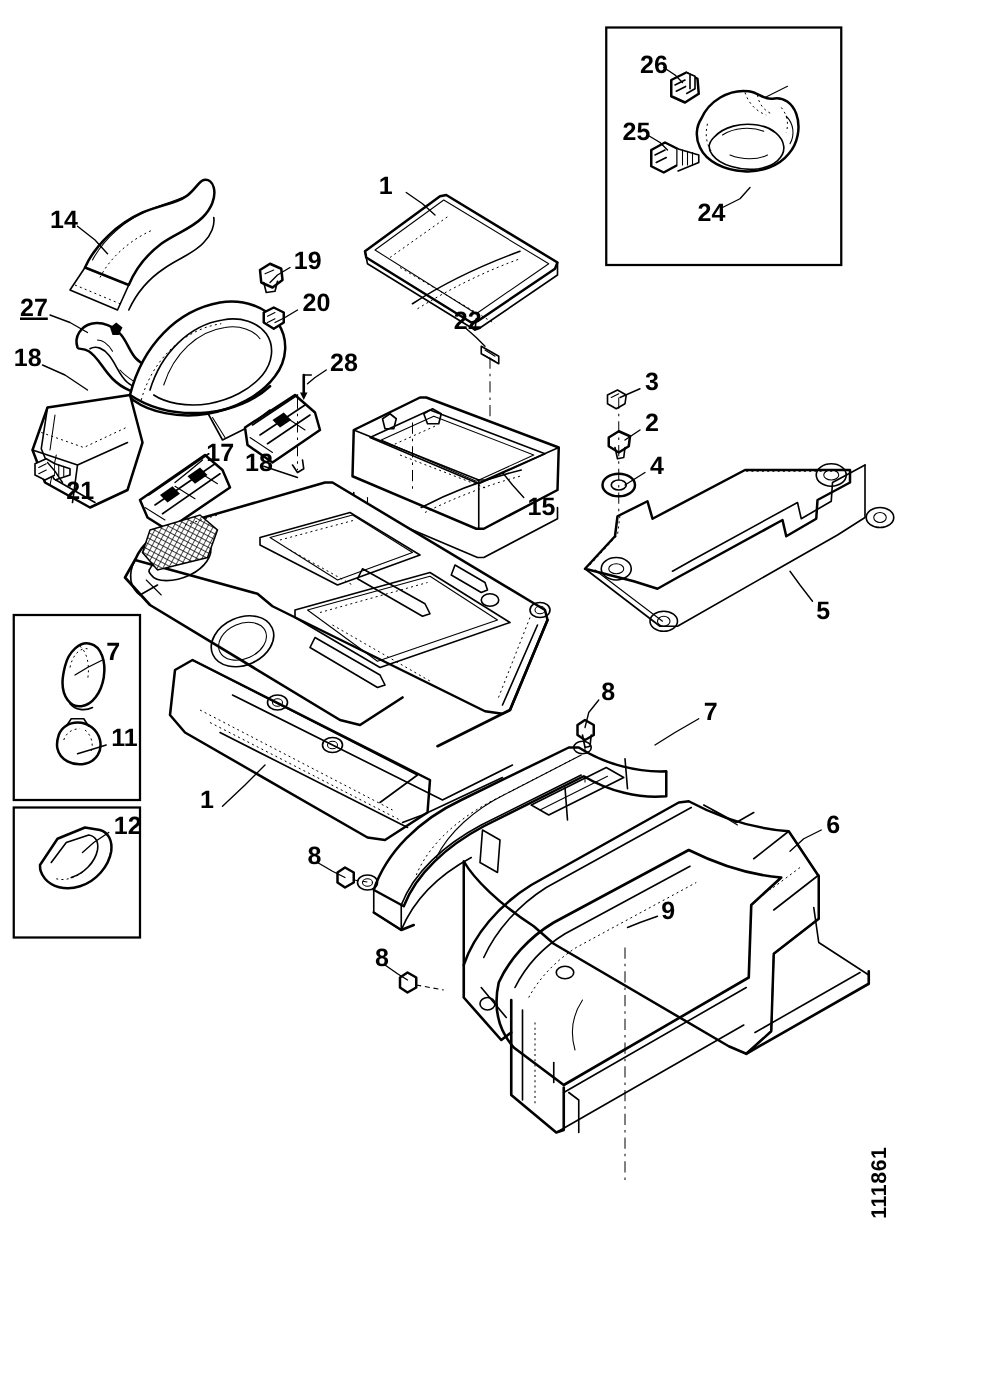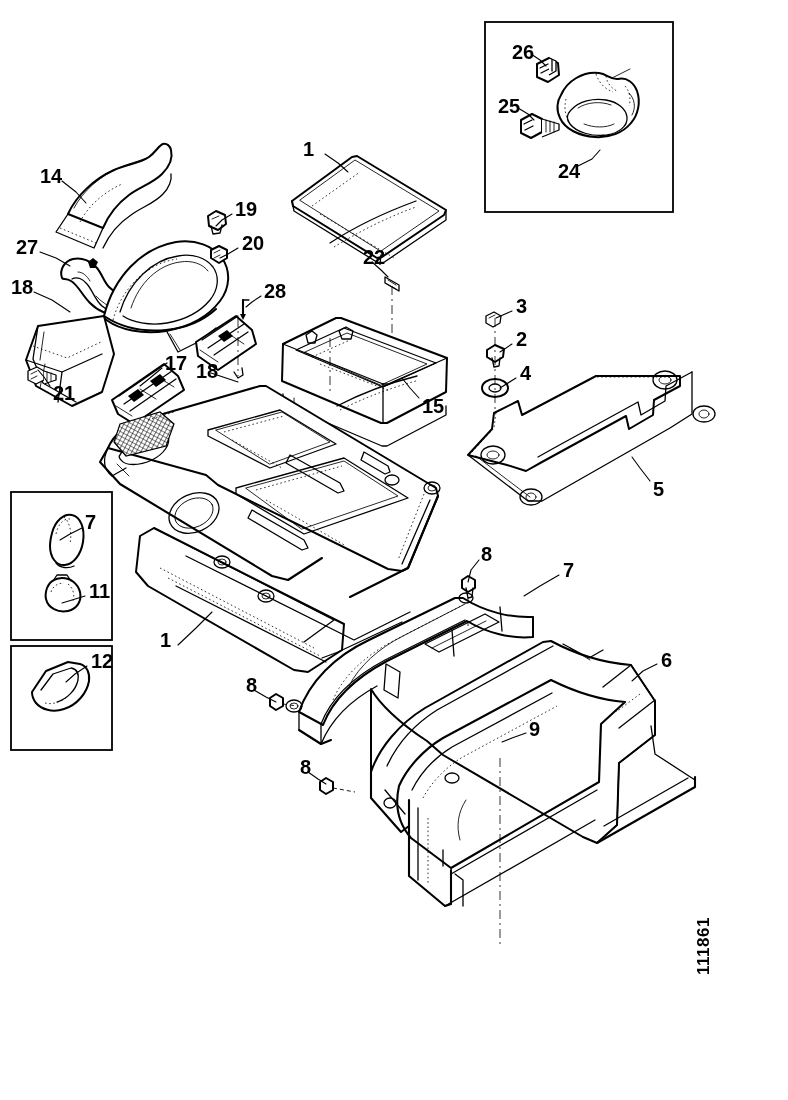--- a/index.html
+++ b/index.html
@@ -546,17 +546,17 @@
   <div class="cal" style="left:165px; top:353px;text-align:right;">17</div>
   <div class="cal" style="left:196px; top:361px;">18</div>
   <div class="cal" style="left:235px; top:199px;text-align:right;">19</div>
   <div class="cal" style="left:242px; top:233px;">20</div>
   <div class="cal" style="left:53px;  top:383px;">21</div>
   <div class="cal" style="left:363px; top:247px;">22</div>
   <div class="cal" style="left:264px; top:281px;">28</div>
   <div class="cal" style="left:558px; top:161px;">24</div>
   <div class="cal" style="left:498px; top:96px;">25</div>
   <div class="cal" style="left:512px; top:42px;">26</div>
-  <div class="cal" style="left:16px;  top:237px;">27</div>
+  <div class="cal" style="left:16px;  top:237px;text-decoration:underline;">27</div>
 
   <div class="dwgno" style="left:694px; top:975px;">111861</div>
 
 </div>
 
 </body></html>

